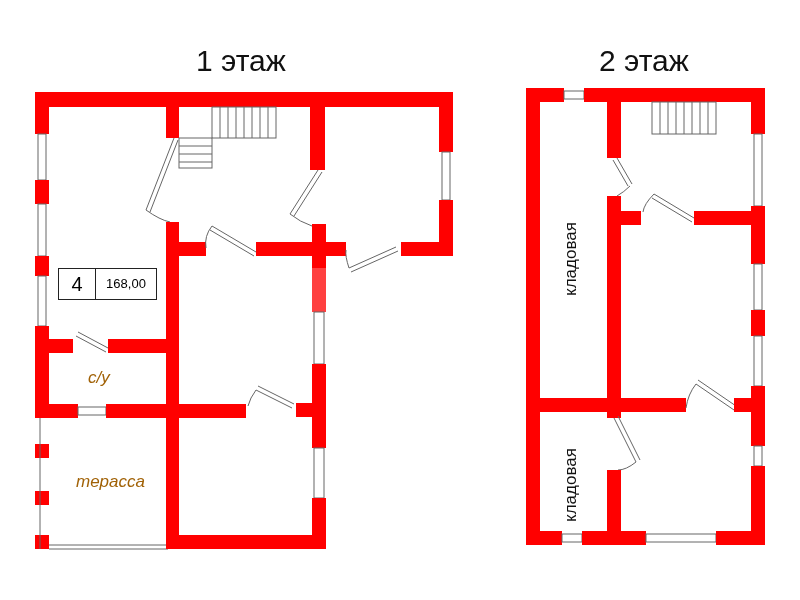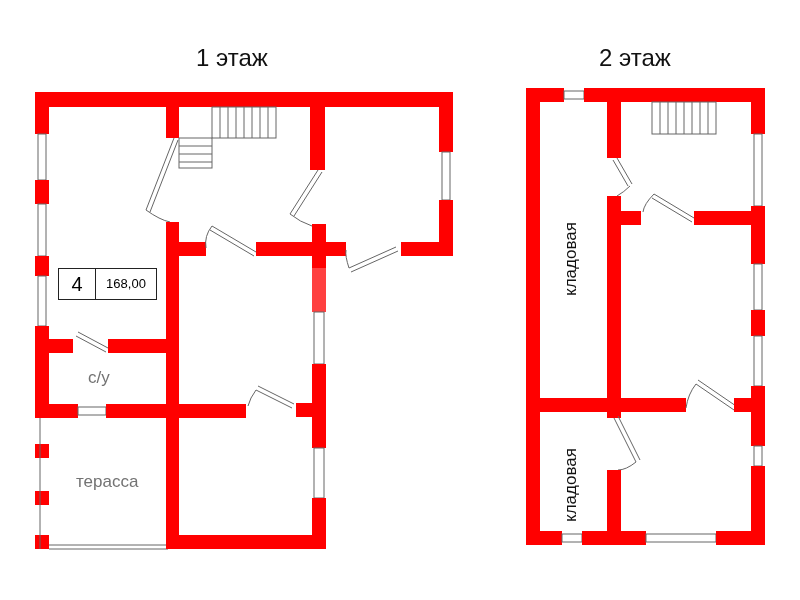--- a/index.html
+++ b/index.html
@@ -1,24 +1,24 @@
 <!DOCTYPE html>
 <html><head>
 <meta charset="utf-8">
 <style>
   html, body { margin:0; padding:0; background:#ffffff; }
   body { width:800px; height:600px; position:relative; overflow:hidden; font-family:"Liberation Sans", sans-serif; }
-  .title { position:absolute; font-size:24px; color:#111; }
+  .title { position:absolute; font-size:30px; color:#111; }
   #t1 { left:196px; top:44px; }
   #t2 { left:599px; top:44px;text-align:center; }
   svg { position:absolute; left:0; top:0; }
   .w { fill:#ff0000; }
   .win { fill:#fff; stroke:#666; stroke-width:1; }
   .ln { stroke:#666; stroke-width:1; fill:none; }
-  .lbl { position:absolute; font-size:17px; color:#737373; }
+  .lbl { position:absolute; font-size:17px; color:#a16207;font-style:italic; }
   #sy { left:88px; top:368px; }
   #ter { left:76px; top:472px; }
   .vert { position:absolute; font-size:17px; color:#111; transform:rotate(-90deg); transform-origin:left top; white-space:nowrap; }
   #k1 { left:561px; top:296px; }
   #k2 { left:561px; top:522px; }
   .tag { position:absolute; left:58px; top:268px; height:30px; display:flex; border:1px solid #222; background:#fff; }
   .tag .n { width:36px; text-align:center; font-size:20px; line-height:30px; border-right:1px solid #222; }
   .tag .a { width:60px; text-align:center; font-size:13px; line-height:30px; }
 </style>
 </head>

